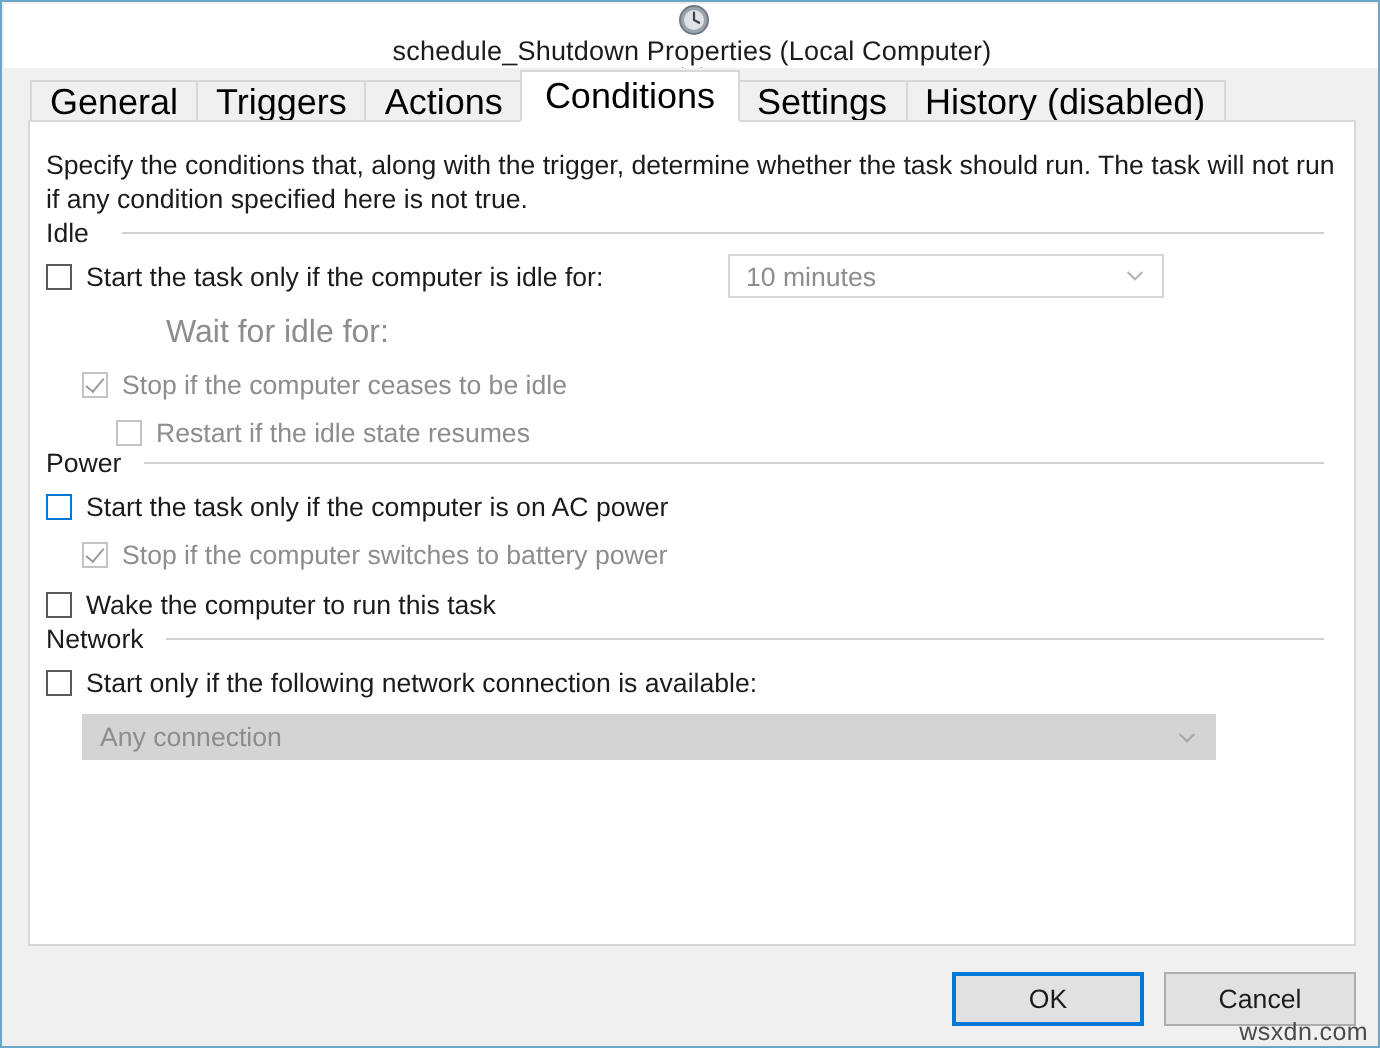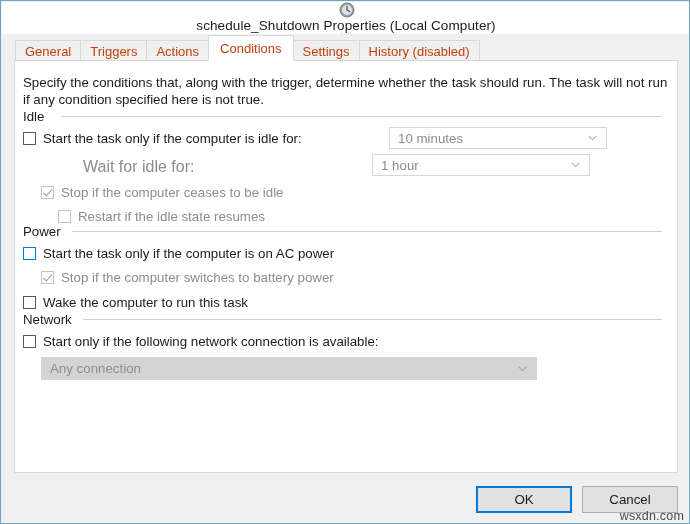--- a/index.html
+++ b/index.html
@@ -77,22 +77,22 @@
     position: relative;
     box-sizing: border-box;
     height: 21px;
     padding: 0 9px;
     background: #f0f0f0;
     border: 1px solid #d8d8d8;
     border-bottom: none;
     display: flex;
     align-items: center;
     justify-content: center;
-    font-size: 13px;
-    color: #c2410c;
+    font-size: 18px;
+    color: #000000;
     margin-right: -1px;
     white-space: nowrap;
     cursor: default;
   }
   .tab.active {
     height: 26px;
     background: #ffffff;
     border: 1px solid #d8d8d8;
     border-bottom: 1px solid #ffffff;
     z-index: 5;
@@ -294,39 +294,31 @@
     <div class="desc">Specify the conditions that, along with the trigger, determine whether the task should run.  The task will not run  if any condition specified here is not true.</div>
 
     <div class="group-label" style="left:8px; top:48px;">Idle</div>
     <div class="group-line" style="left:46px; top:55px; width:601px;"></div>
 
     <div class="cbrow" style="left:8px; top:70px;">
       <span class="cbox"></span>
       <span class="cblabel">Start the task only if the computer is idle for:</span>
     </div>
 
-    <div class="combo" style="left:374px; top:66px; width:218px; height:22px;">
+    <div class="combo" style="left:349px; top:66px; width:218px; height:22px;">
       <span class="combo-text">10 minutes</span>
       <span class="combo-arrow">
         <svg width="9" height="6" viewBox="0 0 9 6">
             <path d="M0.8 1 L4.5 4.6 L8.2 1" stroke="#b5b5b5" stroke-width="1.1" fill="none"></path>
           </svg>
       </span>
     </div>
 
     <div class="plainlabel" style="left:68px; top:97px;">Wait for idle for:</div>
 
-    <div class="combo" style="left:357px; top:93px; width:218px; height:22px;">
-      <span class="combo-text">1 hour</span>
-      <span class="combo-arrow">
-        <svg width="9" height="6" viewBox="0 0 9 6">
-            <path d="M0.8 1 L4.5 4.6 L8.2 1" stroke="#b5b5b5" stroke-width="1.1" fill="none"></path>
-          </svg>
-      </span>
-    </div>
 
     <div class="cbrow" style="left:26px; top:124px;">
       <span class="cbox disabled checked"></span>
       <span class="cblabel disabled">Stop if the computer ceases to be idle</span>
     </div>
 
     <div class="cbrow" style="left:43px; top:148px;">
       <span class="cbox disabled"></span>
       <span class="cblabel disabled">Restart if the idle state resumes</span>
     </div>
@@ -350,21 +342,21 @@
     </div>
 
     <div class="group-label" style="left:8px; top:251px;">Network</div>
     <div class="group-line" style="left:68px; top:258px; width:579px;"></div>
 
     <div class="cbrow" style="left:8px; top:273px;">
       <span class="cbox"></span>
       <span class="cblabel">Start only if the following network connection is available:</span>
     </div>
 
-    <div class="combo flat" style="left:26px; top:296px; width:496px; height:23px;">
+    <div class="combo flat" style="left:26px; top:296px; width:567px; height:23px;">
       <span class="combo-text">Any connection</span>
       <span class="combo-arrow">
         <svg width="9" height="6" viewBox="0 0 9 6">
             <path d="M0.8 1 L4.5 4.6 L8.2 1" stroke="#a8a8a8" stroke-width="1.1" fill="none"></path>
           </svg>
       </span>
     </div>
 
   </div>
 

